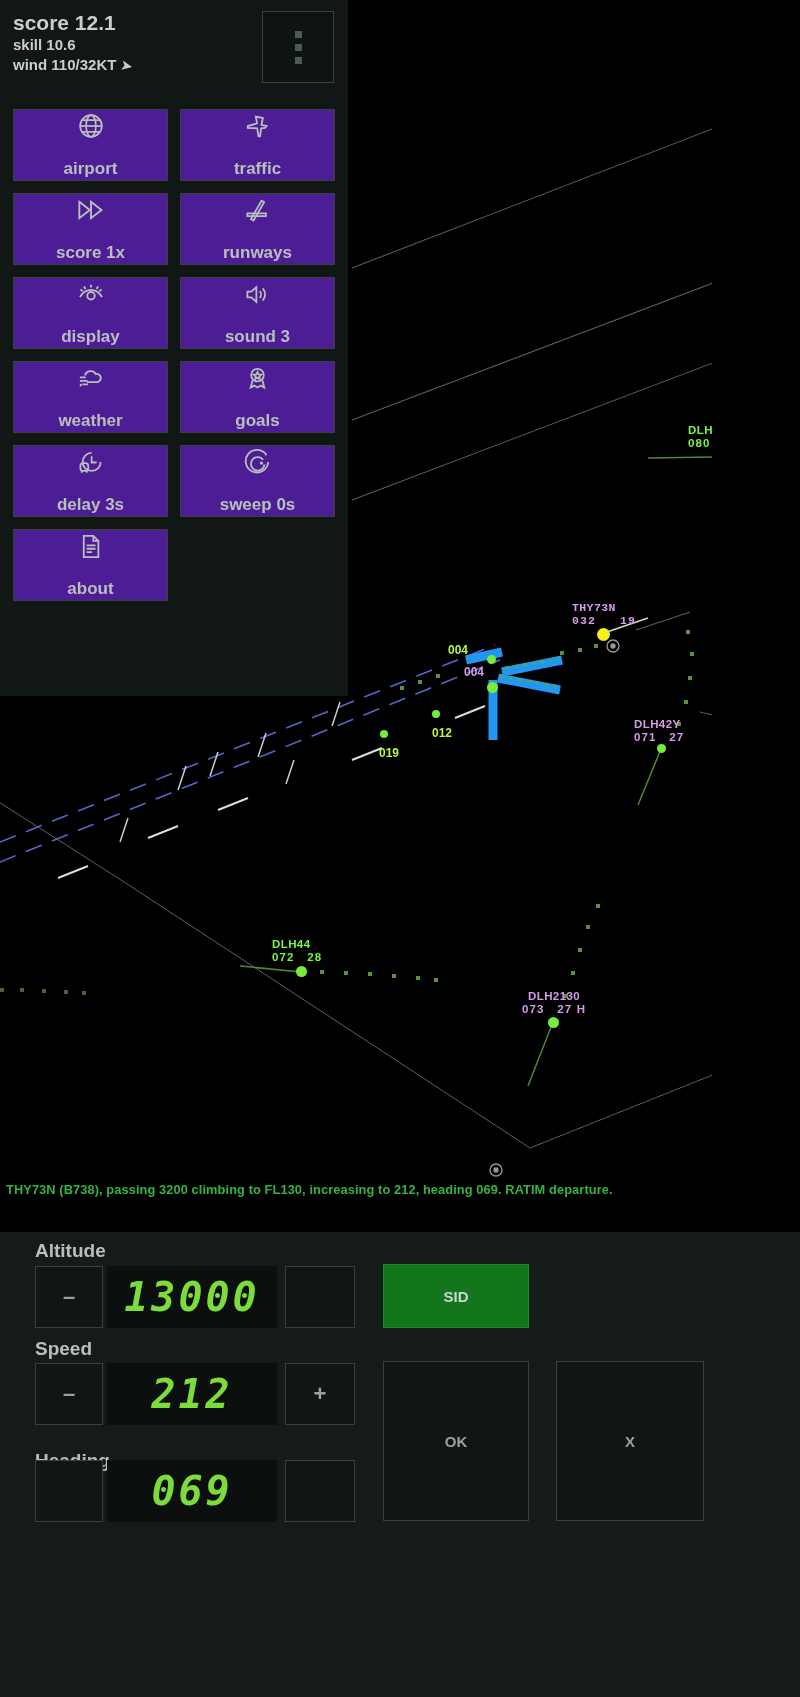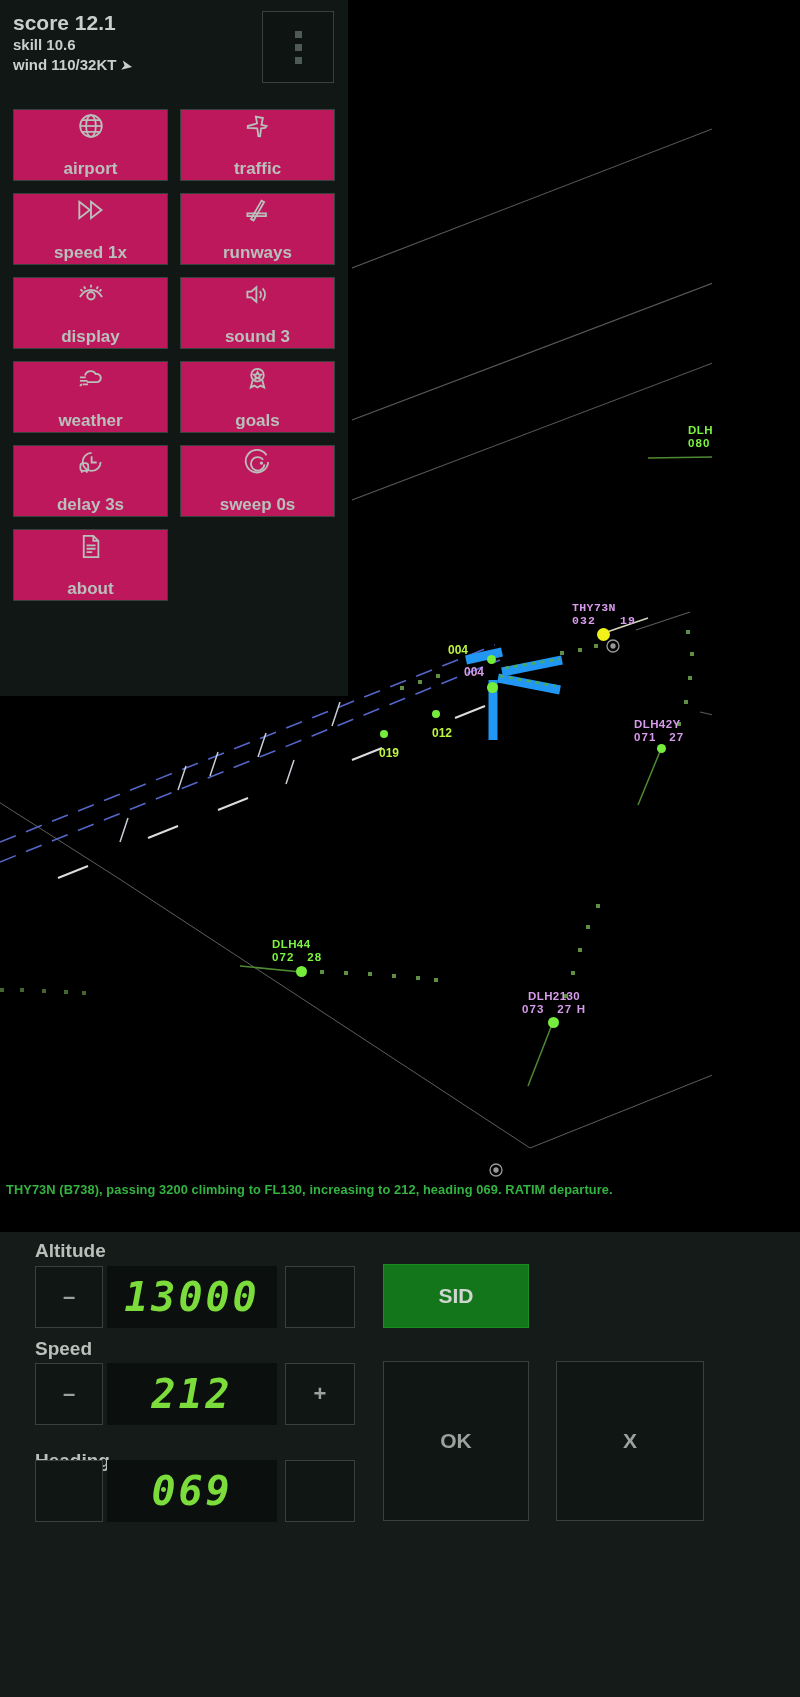--- a/index.html
+++ b/index.html
@@ -56,21 +56,21 @@
   #kebab {
     position: absolute; left: 262px; top: 11px; width: 72px; height: 72px;
     border: 1px solid #39413d; background: #0e1412;
     display: flex; flex-direction: column; align-items: center; justify-content: center; gap: 6px;
   }
   #kebab i { display: block; width: 7px; height: 7px; background: #4e5a55; }
 
   .btn-grid { position: absolute; left: 13px; top: 109px; width: 322px;
               display: grid; grid-template-columns: 155px 155px; gap: 12px; }
   .mbtn {
-    height: 72px; border: 1px solid #39413d; background: #be185d;
+    height: 72px; border: 1px solid #39413d; background: #4c1d95;
     display: flex; flex-direction: column; align-items: center; justify-content: center;
     gap: 18px; cursor: pointer;
   }
   .mbtn .ico { height: 30px; display: flex; align-items: center; justify-content: center; }
   .mbtn .ico svg { stroke: #b9c0bb; fill: none; stroke-width: 1.6; }
   .mbtn .lbl { color: #b9c0bb; font-size: 17px; font-weight: bold; line-height: 20px; }
 
   
   #panel {
     position: absolute; left: 0; top: 1232px; width: 800px; height: 465px;
@@ -86,21 +86,21 @@
     position: absolute; background: #0b100e;
     display: flex; align-items: center; justify-content: center;
     font-family: "DejaVu Sans Mono", monospace;
     color: #7bdc3c; font-size: 40px; font-weight: bold;
     letter-spacing: 3px;
     font-style: italic;
   }
   .bigbtn {
     position: absolute; border: 1px solid #39413d; background: #101614;
     display: flex; align-items: center; justify-content: center;
-    color: #9aa29d; font-size: 21px; font-weight: bold; cursor: pointer;
+    color: #9aa29d; font-size: 15px; font-weight: bold; cursor: pointer;
   }
   .bigbtn.sid { background: #13761a; border-color: #1d8a22; color: #cfd6d1; }
 </style>
 </head>
 <body>
 
 <div id="app">
 
   <div id="radar">
     <svg width="800" height="1232">
@@ -257,21 +257,21 @@
           </div>
           <div class="lbl">traffic</div>
         </div>
         <div class="mbtn">
           <div class="ico">
             <svg viewBox="0 0 24 24" width="28" height="28">
               <path d="M2 5l9 7-9 7z"></path>
               <path d="M12 5l9 7-9 7z"></path>
             </svg>
           </div>
-          <div class="lbl">speed 1x</div>
+          <div class="lbl">score 1x</div>
         </div>
         <div class="mbtn">
           <div class="ico">
             <svg viewBox="0 0 24 24" width="27" height="27">
               <path d="M3 14.5h16.5v2.5H3z"></path>
               <path d="M15.6 3.2 6.2 19.6l2.3 1.3L17.9 4.5z"></path>
             </svg>
           </div>
           <div class="lbl">runways</div>
         </div>

